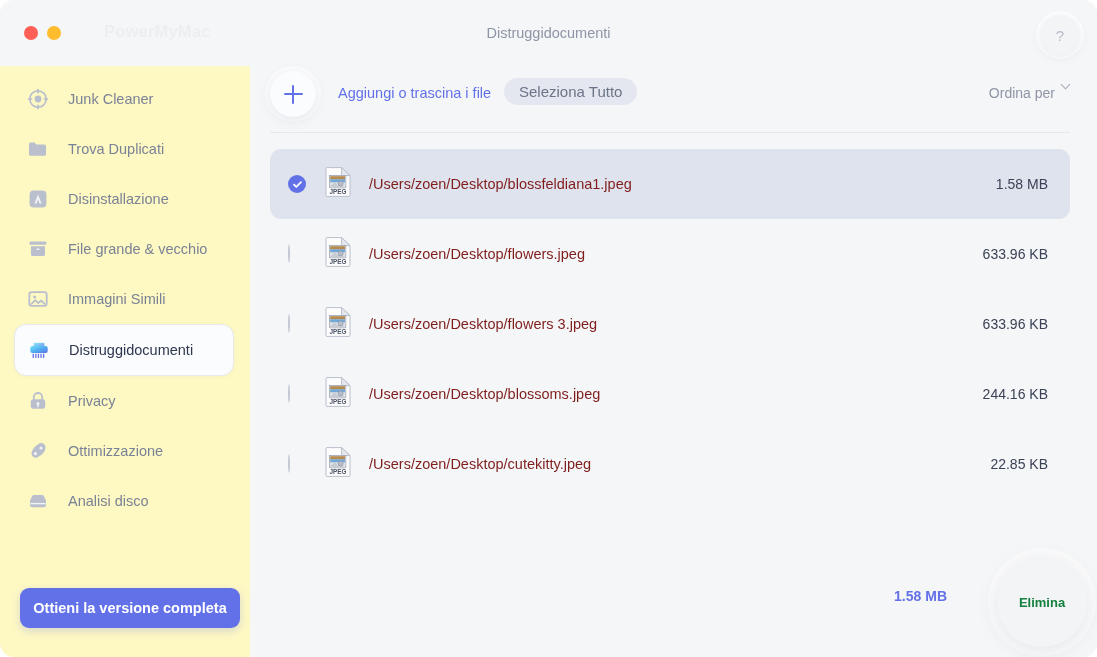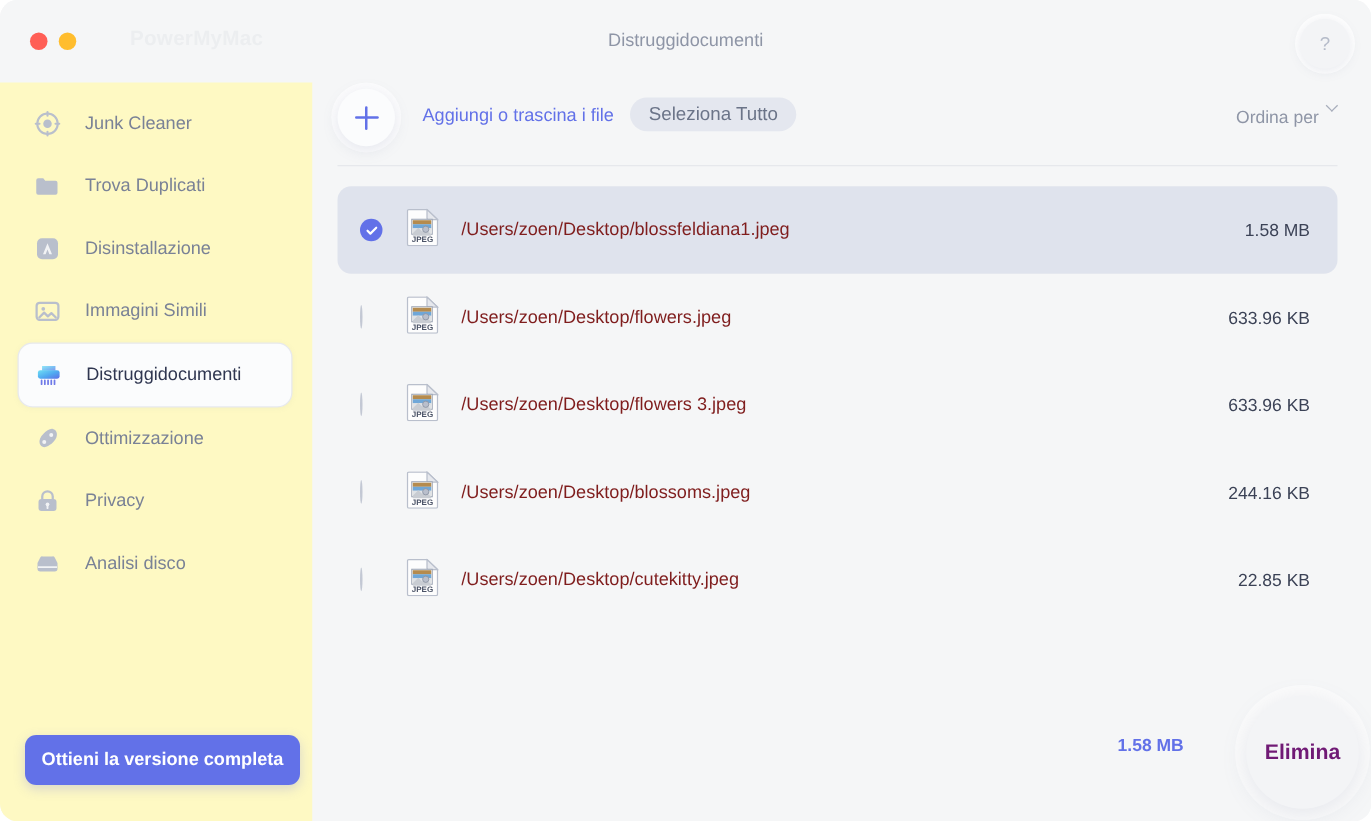--- a/index.html
+++ b/index.html
@@ -210,21 +210,21 @@
     position: absolute; right: 150px; bottom: 53px;
     font-size: 14px; font-weight: 700; color: #6271e8;
     white-space: nowrap;
   }
   .delete-btn {
     position: absolute; right: 10px; bottom: 10px;
     width: 90px; height: 90px; border-radius: 50%;
     background: #f3f4f6;
     box-shadow: 0 4px 20px rgba(120,132,165,.18), 0 0 0 9px rgba(255,255,255,.55);
     display: flex; align-items: center; justify-content: center;
-    font-size: 17px; font-weight: 700; color: #701a75;
+    font-size: 13px; font-weight: 700; color: #15803d;
     cursor: pointer;
   }
 </style>
 </head>
 <body>
 
 <div id="app">
 
   <div class="titlebar">
     <div class="traffic">
@@ -267,20 +267,30 @@
           <span class="lbl">Trova Duplicati</span>
         </div>
         <div class="nav-item">
           <span class="ico">
             <svg width="24" height="24" viewBox="0 0 24 24" fill="none">
               <rect x="3.6" y="3.6" width="16.8" height="16.8" rx="4" fill="#b9bfcc"></rect>
               <path d="M12 7.6l3.6 8.8h-2.1L12 12.6l-1.5 3.8H8.4L12 7.6z" fill="#f2f3f5"></path>
             </svg>
           </span>
           <span class="lbl">Disinstallazione</span>
+        </div>
+        <div class="nav-item">
+          <span class="ico">
+            <svg width="24" height="24" viewBox="0 0 24 24" fill="none">
+              <rect x="3.6" y="4.4" width="16.8" height="3.4" rx="1.1" fill="#b9bfcc"></rect>
+              <path d="M5 9.2h14v8.2a1.6 1.6 0 01-1.6 1.6H6.6A1.6 1.6 0 015 17.4V9.2z" fill="#b9bfcc"></path>
+              <rect x="10.4" y="11.4" width="3.2" height="1.6" rx=".8" fill="#f2f3f5"></rect>
+            </svg>
+          </span>
+          <span class="lbl">File grande &amp; vecchio</span>
         </div>
         <div class="nav-item">
           <span class="ico">
             <svg width="24" height="24" viewBox="0 0 24 24" fill="none">
               <rect x="3.3" y="5.2" width="17.4" height="13.6" rx="2.4" stroke="#b9bfcc" stroke-width="1.8"></rect>
               <circle cx="8.6" cy="10" r="1.5" fill="#b9bfcc"></circle>
               <path d="M5 17.4l4.3-4.3 3 3 2.8-2.6 4 3.9" stroke="#b9bfcc" stroke-width="1.8" stroke-linejoin="round" fill="none"></path>
             </svg>
           </span>
           <span class="lbl">Immagini Simili</span>
@@ -298,37 +308,37 @@
               <path d="M7.2 5.2h11.6v4.2H7.2z" fill="url(#shg)" opacity=".75"></path>
               <rect x="3.6" y="8.8" width="18.8" height="7.4" rx="2.1" fill="url(#shg)"></rect>
               <path d="M6.8 17.6v3.4M9.6 17.6v3.4M12.4 17.6v3.4M15.2 17.6v3.4M18 17.6v3.4" stroke="#6f7ae8" stroke-width="1.5" stroke-linecap="round"></path>
             </svg>
           </span>
           <span class="lbl">Distruggidocumenti</span>
         </div>
         <div class="nav-item">
           <span class="ico">
             <svg width="24" height="24" viewBox="0 0 24 24" fill="none">
-              <path d="M16.4 4.2c2.6.7 3.5 3.2 3 5.6-.7 3.6-4.3 7-8.5 8.6-2.5 1-4.6-.6-5.2-2.8-.6-2.3.6-5.2 3.1-7.6 2.3-2.2 5.2-4.4 7.6-3.8z" fill="#b9bfcc"></path>
-              <circle cx="9.4" cy="14.6" r="1.6" fill="#f2f3f5"></circle>
-              <circle cx="15" cy="9" r="1.6" fill="#f2f3f5"></circle>
-            </svg>
-          </span>
-          <span class="lbl">Ottimizzazione</span>
-        </div>
-        <div class="nav-item">
-          <span class="ico">
-            <svg width="24" height="24" viewBox="0 0 24 24" fill="none">
               <path d="M7.8 10.4V8.2a4.2 4.2 0 018.4 0v2.2" stroke="#b9bfcc" stroke-width="1.8" fill="none" stroke-linecap="round"></path>
               <rect x="4.8" y="10.2" width="14.4" height="9.6" rx="2.4" fill="#b9bfcc"></rect>
               <circle cx="12" cy="14.4" r="1.5" fill="#f2f3f5"></circle>
               <path d="M12 15.4v2.1" stroke="#f2f3f5" stroke-width="1.5" stroke-linecap="round"></path>
             </svg>
           </span>
           <span class="lbl">Privacy</span>
+        </div>
+        <div class="nav-item">
+          <span class="ico">
+            <svg width="24" height="24" viewBox="0 0 24 24" fill="none">
+              <path d="M16.4 4.2c2.6.7 3.5 3.2 3 5.6-.7 3.6-4.3 7-8.5 8.6-2.5 1-4.6-.6-5.2-2.8-.6-2.3.6-5.2 3.1-7.6 2.3-2.2 5.2-4.4 7.6-3.8z" fill="#b9bfcc"></path>
+              <circle cx="9.4" cy="14.6" r="1.6" fill="#f2f3f5"></circle>
+              <circle cx="15" cy="9" r="1.6" fill="#f2f3f5"></circle>
+            </svg>
+          </span>
+          <span class="lbl">Ottimizzazione</span>
         </div>
         <div class="nav-item">
           <span class="ico">
             <svg width="24" height="24" viewBox="0 0 24 24" fill="none">
               <path d="M4 11.4l2.1-4.2a2 2 0 011.8-1.1h8.2a2 2 0 011.8 1.1L20 11.4v4.6a2.2 2.2 0 01-2.2 2.2H6.2A2.2 2.2 0 014 16V11.4z" fill="#b9bfcc"></path>
               <path d="M4.4 14.6h15.2" stroke="#f2f3f5" stroke-width="1.4"></path>
             </svg>
           </span>
           <span class="lbl">Analisi disco</span>
         </div>

